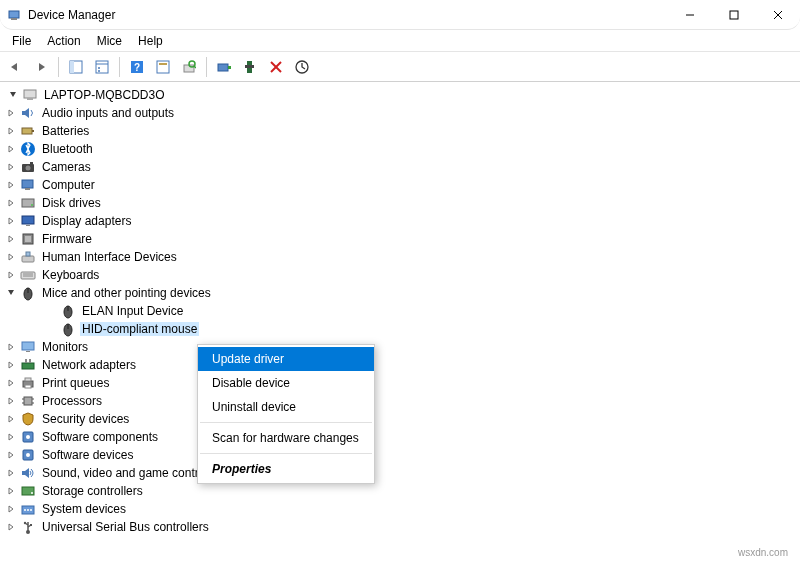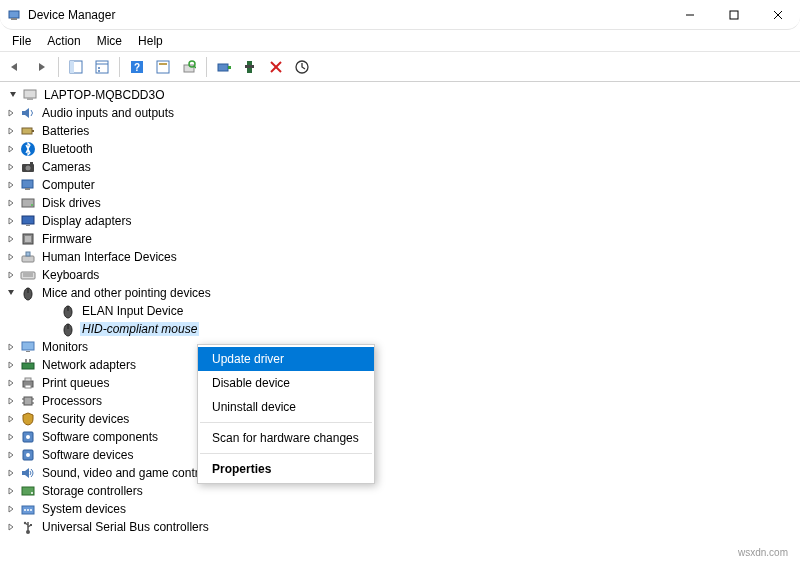--- a/index.html
+++ b/index.html
@@ -11,28 +11,28 @@
 .win-btn { width: 44px; height: 100%; display: flex; align-items: center; justify-content: center; font-size: 14px; color: #333; cursor: default; }
 .menubar { display: flex; height: 22px; align-items: center; padding-left: 4px; border-bottom: 1px solid #e5e5e5; }
 .menu-item { padding: 2px 8px; font-size: 12px; cursor: default; }
 .toolbar { display: flex; height: 30px; align-items: center; padding-left: 4px; gap: 4px; border-bottom: 1px solid #d0d0d0; }
 .tool-btn { width: 22px; height: 22px; display: flex; align-items: center; justify-content: center; cursor: default; }
 .tool-sep { width: 1px; height: 20px; background: #d0d0d0; margin: 0 2px; }
 .tree { padding: 4px 0; user-select: none; }
 .tree-node { display: flex; align-items: center; height: 18px; padding-left: 6px; white-space: nowrap; }
 .tree-node.lvl1 { padding-left: 4px; }
 .tree-node.lvl2 { padding-left: 44px; }
-.tree-node.selected .node-label { background: #cde8ff; font-style: italic; }
+.tree-node.selected .node-label { background: #cde8ff; }
 .expander { width: 14px; height: 14px; display: flex; align-items: center; justify-content: center; color: #555; font-size: 9px; margin-right: 2px; cursor: default; }
 .node-icon { width: 16px; height: 16px; margin-right: 4px; display: flex; align-items: center; justify-content: center; }
 .node-label { font-size: 12px; padding: 0 2px; }
 .context-menu { position: absolute; left: 197px; top: 344px; width: 178px; background: #fff; border: 1px solid #ccc; box-shadow: 2px 2px 8px rgba(0,0,0,0.25); padding: 2px 0; }
 .ctx-item { padding: 5px 14px; font-size: 12px; cursor: default; }
 .ctx-item.highlighted { background: #0078d7; color: #fff; }
-.ctx-item.bold { font-weight: bold; }
+.ctx-item.bold { font-weight: bold; font-style: italic; }
 .ctx-sep { height: 1px; background: #e0e0e0; margin: 3px 2px; }
 .watermark { position: absolute; bottom: 4px; right: 8px; font-size: 10px; color: #999; background: #fff; padding: 1px 4px; margin-top: 12px; }
 svg { display: block; }
 </style>
 </head>
 <body>
 
 <div class="titlebar">
   <span class="titlebar-icon">
     <svg width="14" height="14" viewBox="0 0 14 14">

